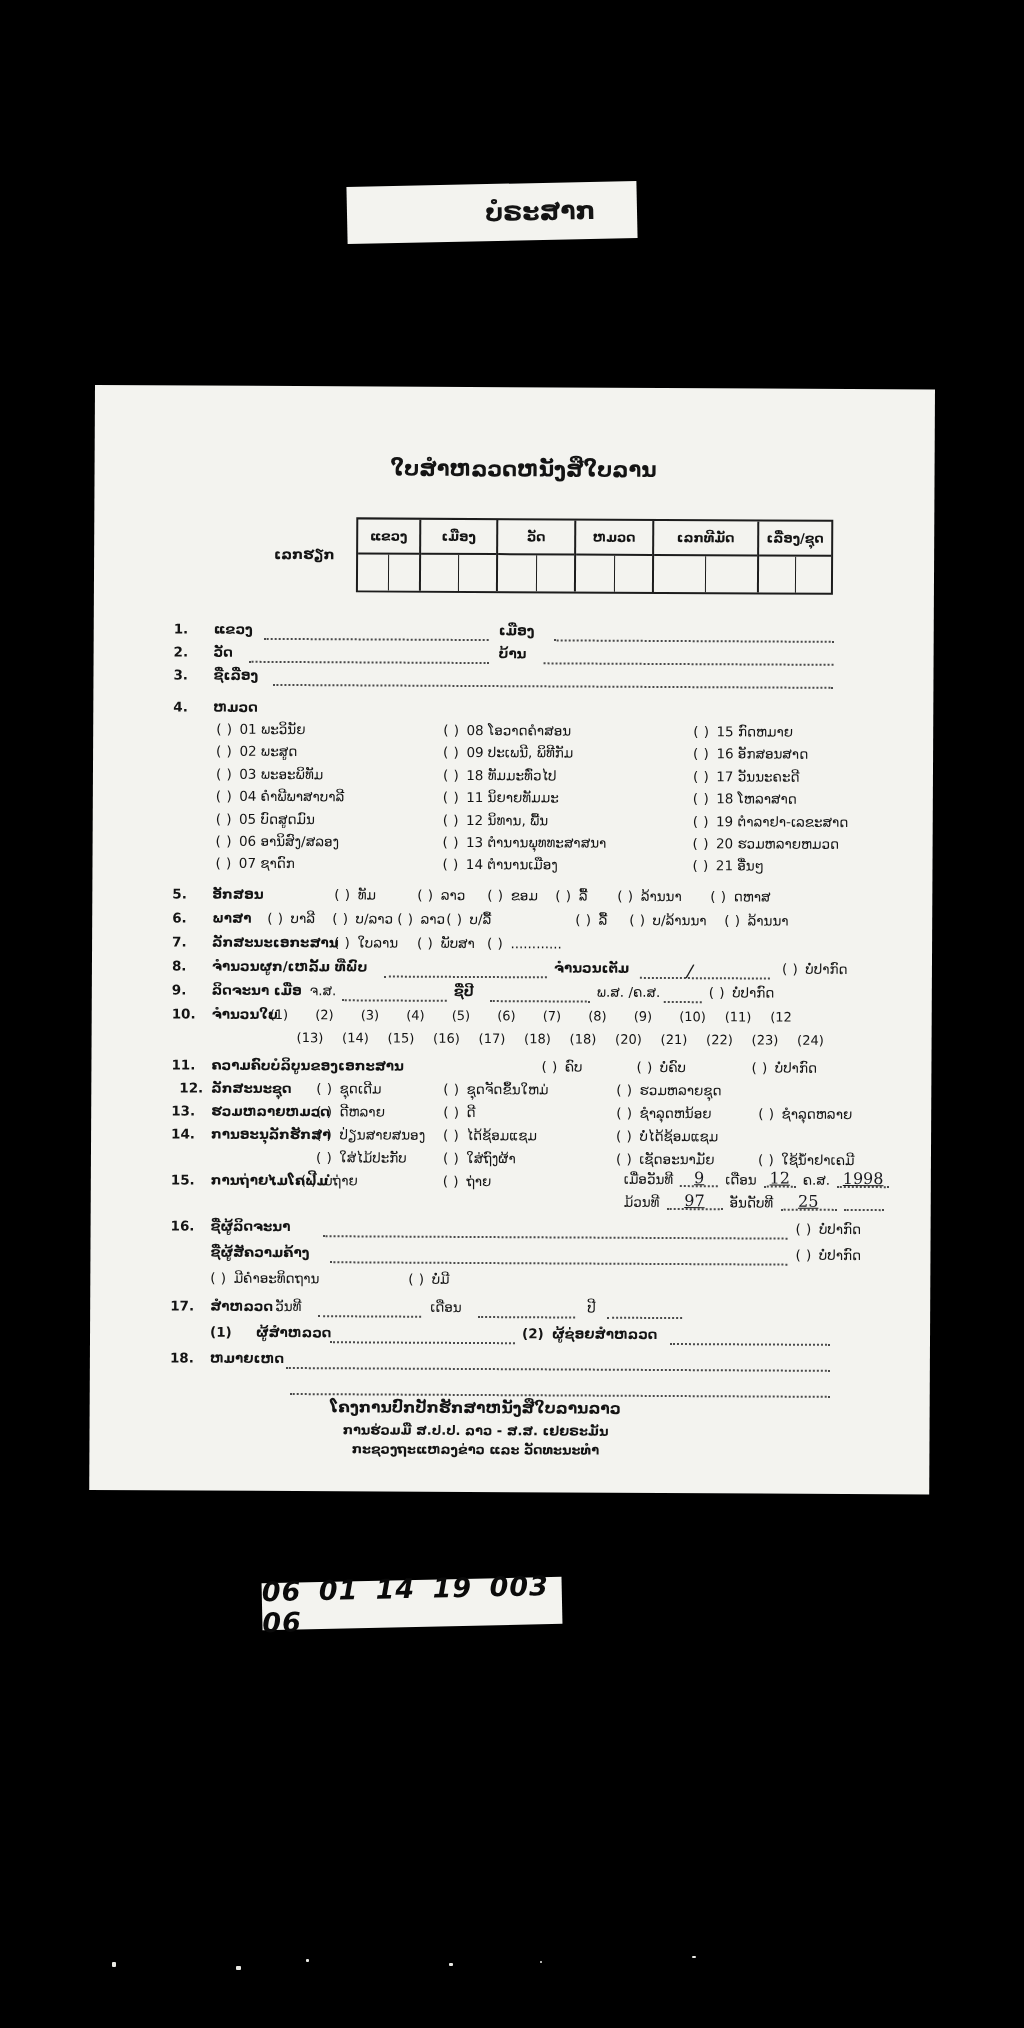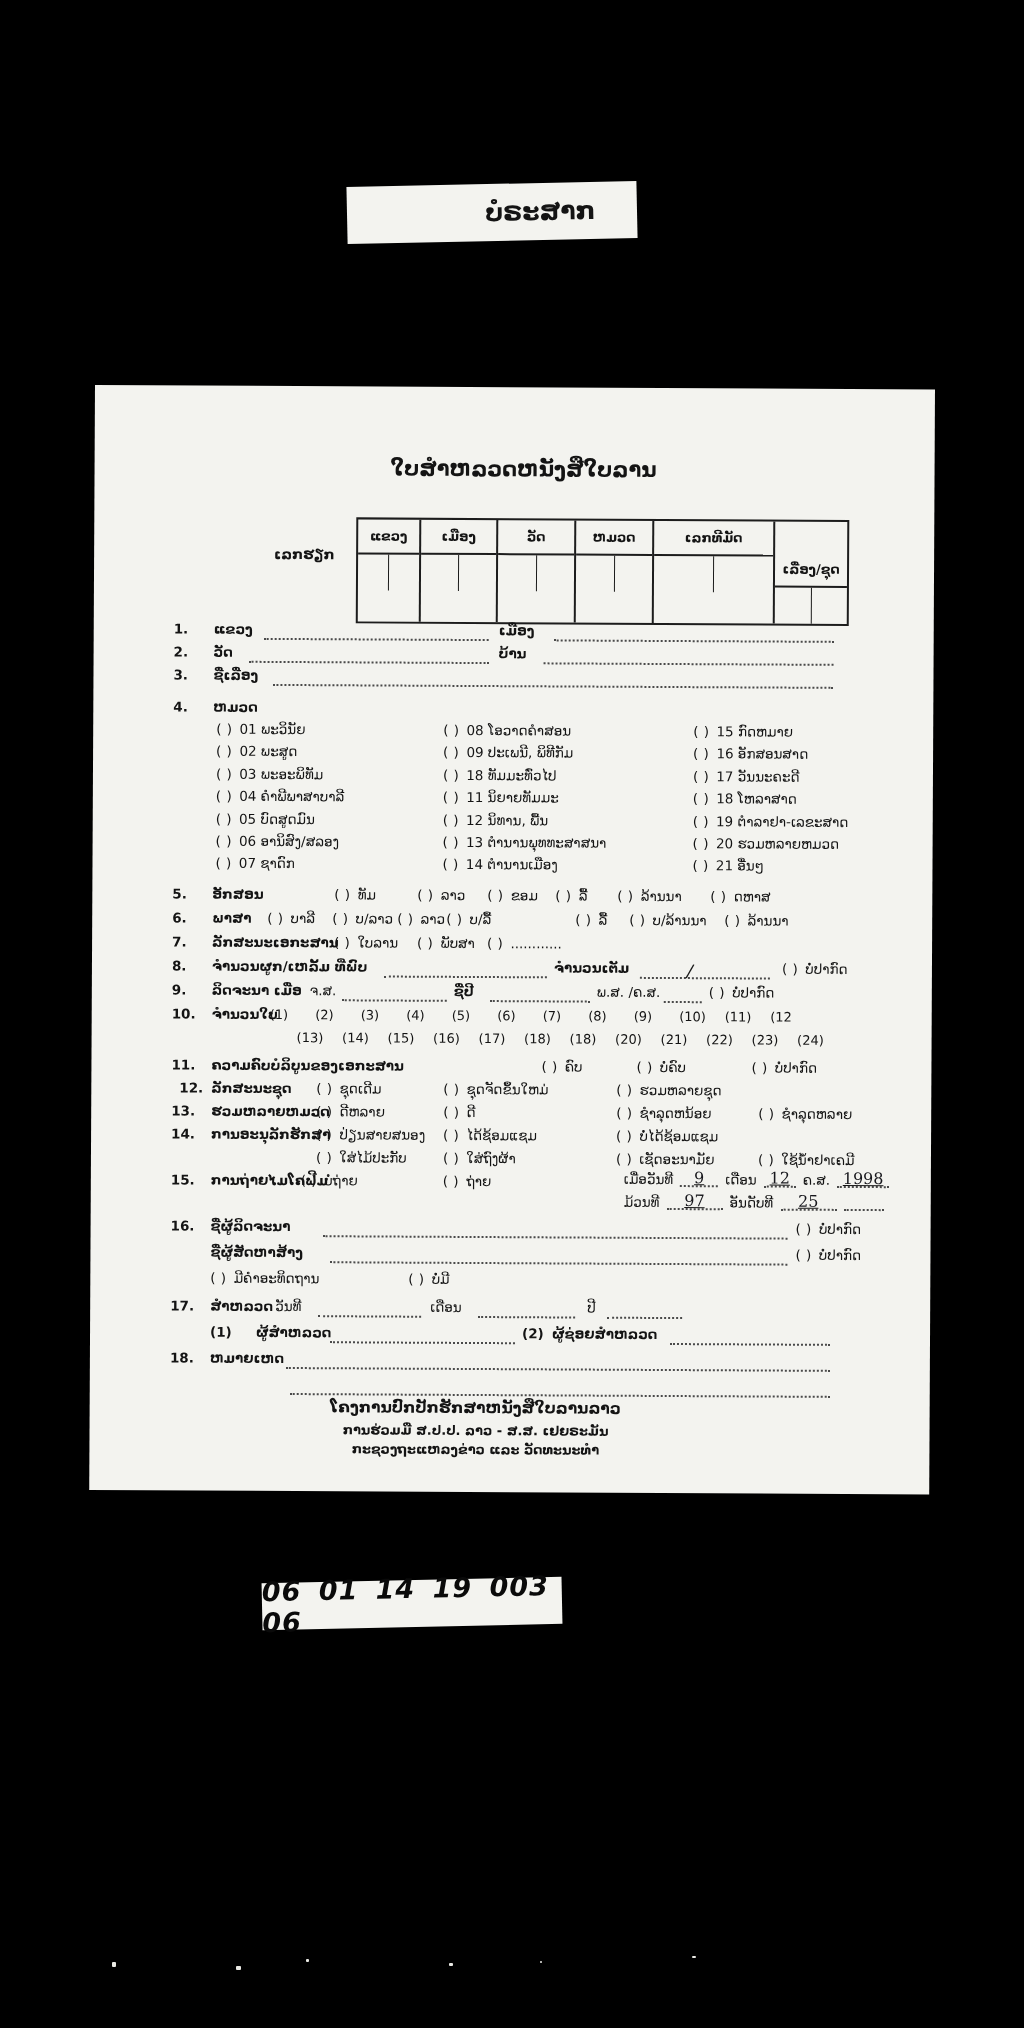--- a/index.html
+++ b/index.html
@@ -8,21 +8,21 @@
   .stamp{position:absolute;left:347px;top:184px;width:290px;height:57px;background:#f3f3ef;
          transform:rotate(-1.2deg);display:flex;align-items:center;box-sizing:border-box;
          padding-left:138px;font-weight:700;font-size:25px;white-space:nowrap;}
   .page{position:absolute;left:95px;top:385px;width:840px;height:1105px;background:#f3f3ef;
         transform:rotate(0.3deg);transform-origin:top left;font-size:13.5px;}
   .form-title{position:absolute;left:0;top:70px;width:100%;text-align:center;
               font-weight:700;font-size:21px;padding-left:18px;box-sizing:border-box;}
   .cn-label{position:absolute;left:180px;top:160px;font-weight:700;font-size:14px;}
   .cn-table{position:absolute;left:262px;top:131px;display:flex;border:2px solid #1c1c1c;background:transparent;}
   .cn-col{box-sizing:border-box;border-right:2px solid #1c1c1c;display:flex;flex-direction:column;}
-  .cn-col:last-child{border-right:none;margin-top:31px;}
+  .cn-col:last-child{border-right:none;}
   .cn-head{height:33px;border-bottom:2px solid #1c1c1c;display:flex;align-items:center;justify-content:center;
            font-weight:700;font-size:13px;white-space:nowrap;}
   .cn-sub{height:36px;display:flex;}
   .cn-sub>div{flex:1;}
   .cn-sub>div:first-child{border-right:1.5px solid #1c1c1c;}
   .row{position:absolute;left:0;width:840px;height:22px;}
   .row b{position:absolute;top:0;font-weight:700;white-space:nowrap;}
   .row i{position:absolute;top:0;font-style:normal;font-weight:400;white-space:nowrap;}
   .row span{position:absolute;top:0;white-space:nowrap;font-weight:400;}
   u.dt{position:absolute;top:5px;height:12px;border-bottom:2px dotted #4a4a4a;text-decoration:none;}
@@ -95,21 +95,21 @@
           <div></div>
         </div>
     </div>
     <div class="cn-col" style="width:78px">
       <div class="cn-head">ຫມວດ</div>
       <div class="cn-sub">
           <div></div>
           <div></div>
         </div>
     </div>
-    <div class="cn-col" style="width:121px">
+    <div class="cn-col" style="width:105px">
       <div class="cn-head">ເລກທີມັດ</div>
       <div class="cn-sub">
           <div></div>
           <div></div>
         </div>
     </div>
     <div class="cn-col" style="width:72px">
       <div class="cn-head">ເລື່ອງ/ຊຸດ</div>
       <div class="cn-sub">
           <div></div>
@@ -477,21 +477,21 @@
 
   <div class="row" style="top:832px">
     <b style="left:80px">16.</b>
     <b style="left:120px">ຊື່ຜູ້ລິດຈະນາ</b>
     <u class="dt" style="left:232px;width:465px"></u>
     <span class="opt" style="left:705px">
       <u class="cb">(  )</u><em>ບໍ່ປາກົດ</em>
     </span>
   </div>
   <div class="row" style="top:858px">
-    <b style="left:120px">ຊື່ຜູ້ສັດຫາສ້າງ</b>
+    <b style="left:120px">ຊື່ຜູ້ສັຄວາມຄ້າງ</b>
     <u class="dt" style="left:240px;width:457px"></u>
     <span class="opt" style="left:705px">
       <u class="cb">(  )</u><em>ບໍ່ປາກົດ</em>
     </span>
   </div>
   <div class="row" style="top:884px">
     <span class="opt" style="left:120px">
       <u class="cb">(  )</u><em>ມີຄຳອະທິດຖານ</em>
     </span>
     <span class="opt" style="left:318px">

